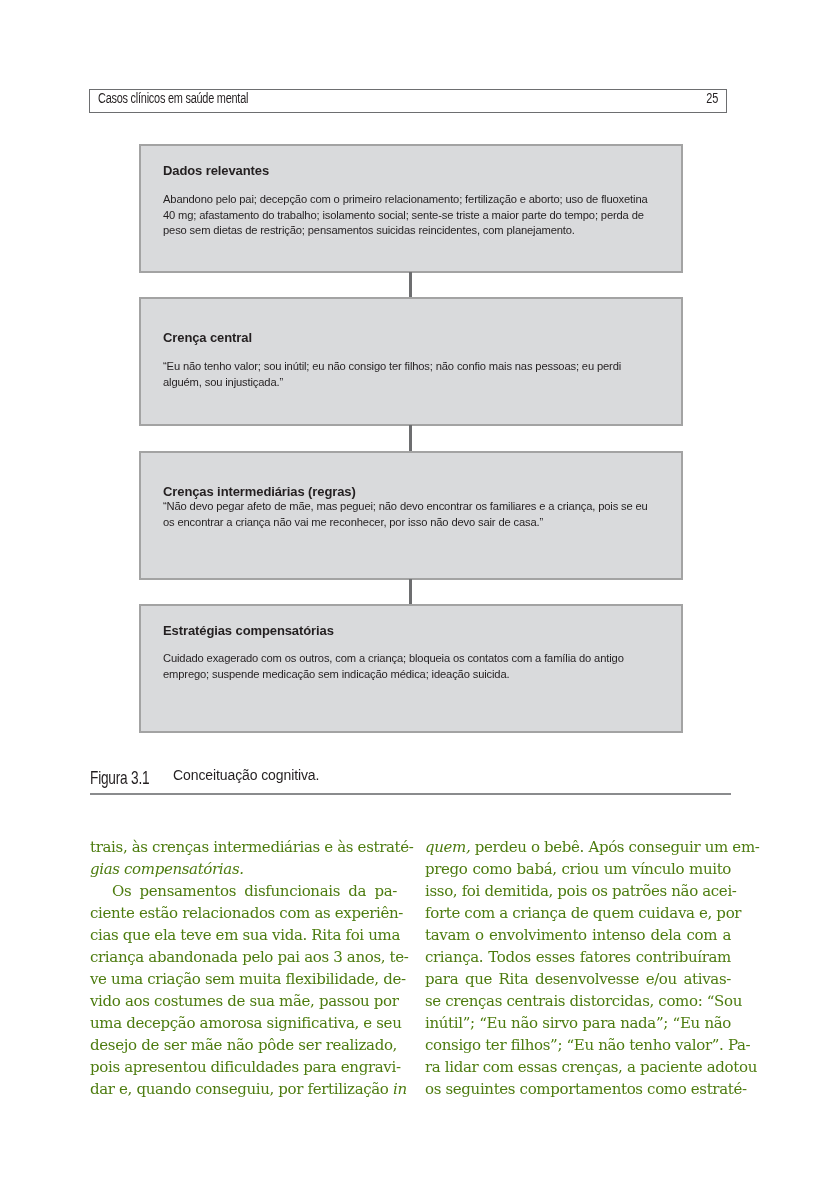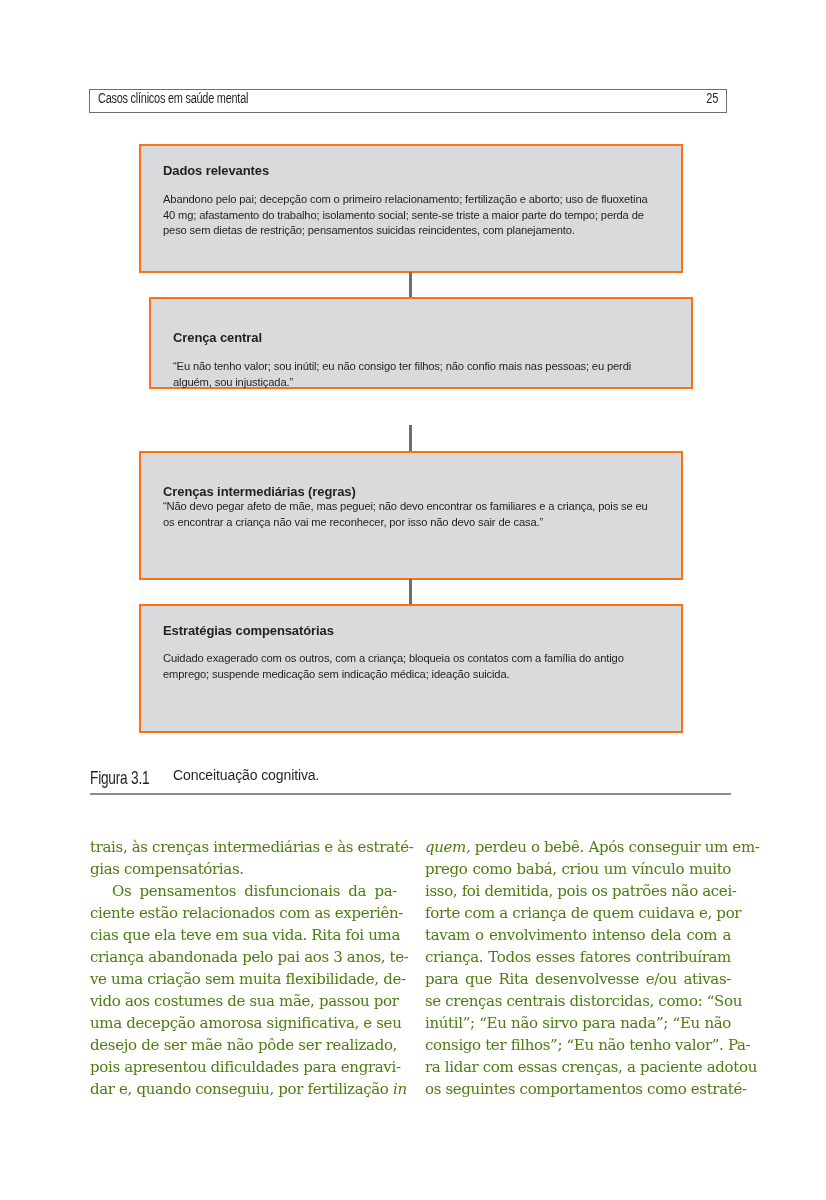--- a/index.html
+++ b/index.html
@@ -45,40 +45,40 @@
       position: absolute;
       left: 139px;
       top: 144px;
       width: 544px;
     }
     .box {
       position: absolute;
       left: 0;
       width: 544px;
       background: #d9dadc;
-      border: 2px solid #f97316;
+      border: 2px solid #a3a3a3;
       box-sizing: border-box;
       font-family: "Liberation Sans", sans-serif;
       color: #231f20;
     }
     .box h3 {
       margin: 0;
       font-size: 13px;
       font-weight: bold;
       letter-spacing: -0.1px;
     }
     .box p {
       margin: 0;
       font-size: 11.2px;
       line-height: 15.5px;
       letter-spacing: -0.15px;
     }
     .box-0 { top: 0; height: 129px; padding: 17px 20px 0 22px; }
     .box-0 h3 { margin-bottom: 14px; }
-    .box-1 { top: 153px; height: 92px; padding: 31px 20px 0 22px; margin-left: 10px; }
+    .box-1 { top: 153px; height: 129px; padding: 31px 20px 0 22px; }
     .box-1 h3 { margin-bottom: 14px; }
     .box-2 { top: 307px; height: 129px; padding: 31px 20px 0 22px; }
     .box-2 h3 { }
     .box-3 { top: 460px; height: 129px; padding: 17px 20px 0 22px; }
     .box-3 h3 { margin-bottom: 13px; }
     .connector {
       position: absolute;
       left: 270px;
       width: 3px;
       height: 26px;
@@ -126,21 +126,21 @@
     }
     .col-left { left: 90px; width: 307px; }
     .col-right { left: 425px; width: 306px; }
     .line {
       display: block;
       white-space: nowrap;
       text-align: justify;
       text-align-last: justify;
       height: 22px;
     }
-    .line.last { text-align-last: left; }
+    .line.last { text-align-last: left; font-style: italic; }
     .line.indent { padding-left: 22px; }
     .italic { font-style: italic; }
   </style>
 </head>
 <body>
 
 <div class="running-header">
   <span class="title">Casos clínicos em saúde mental</span>
   <span class="page-num">25</span>
 </div>

